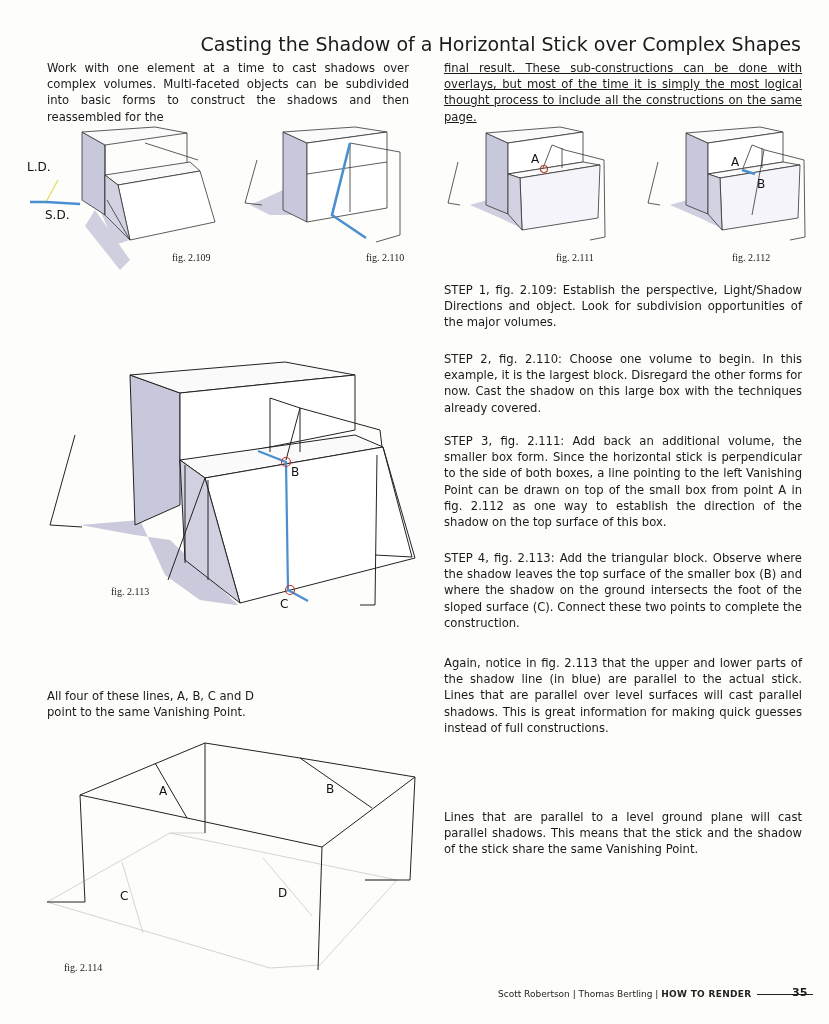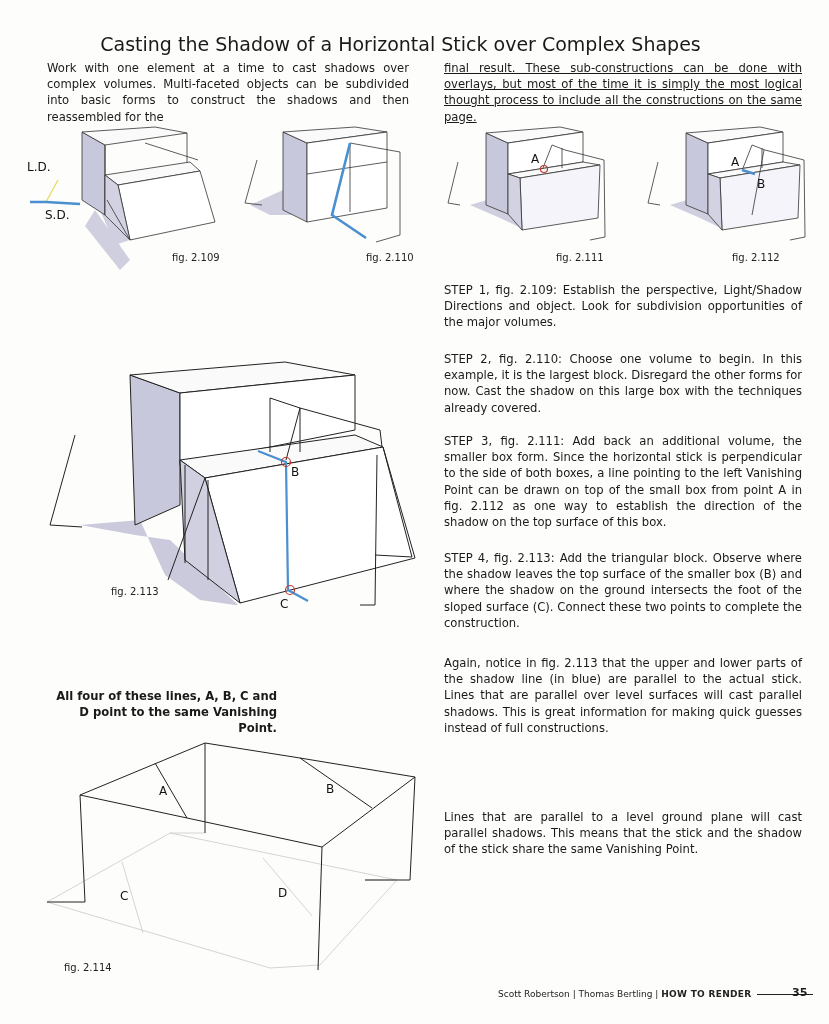--- a/index.html
+++ b/index.html
@@ -1,21 +1,21 @@
 <!DOCTYPE html>
 <html><head>
 <meta charset="utf-8">
 <style>
   html, body { margin:0; padding:0; }
   body { width:829px; height:1024px; background:#fdfdfc; position:relative; overflow:hidden;
          font-family:"DejaVu Sans", sans-serif; color:#1a1a1a; }
-  .title { position:absolute; left:0; right:28px; top:20px; text-align:center; font-size:19px; font-weight:normal; letter-spacing:0; }
+  .title { position:absolute; left:0; right:28px; top:20px; text-align:right; font-size:19px; font-weight:normal; letter-spacing:0; }
   .para { position:absolute; font-size:11.6px; line-height:16.2px; text-align:justify; }
-  .para.left { text-align:right;font-weight:bold; }
-  .figlabel { position:absolute; font-size:10px; color:#222; }
+  .para.left { text-align:left; }
+  .figlabel { position:absolute; font-size:10px; color:#222;font-family:Liberation Serif, serif; }
   svg { position:absolute; left:0; top:0; }
   .footer { position:absolute; top:989px; left:498px; font-size:9px; color:#222; white-space:nowrap; }
   .footer b { font-weight:bold; letter-spacing:0.3px; }
   .footer-rule { display:inline-block; width:56px; height:1px; background:#222; vertical-align:middle; margin:0 12px 0 6px; }
   .pagenum { position:absolute; top:986px; left:792px; font-size:11px; font-weight:bold; }
   .ptlabel { font-family:"DejaVu Sans", sans-serif; font-size:12px; fill:#111; }
 </style>
 </head>
 <body>
 

